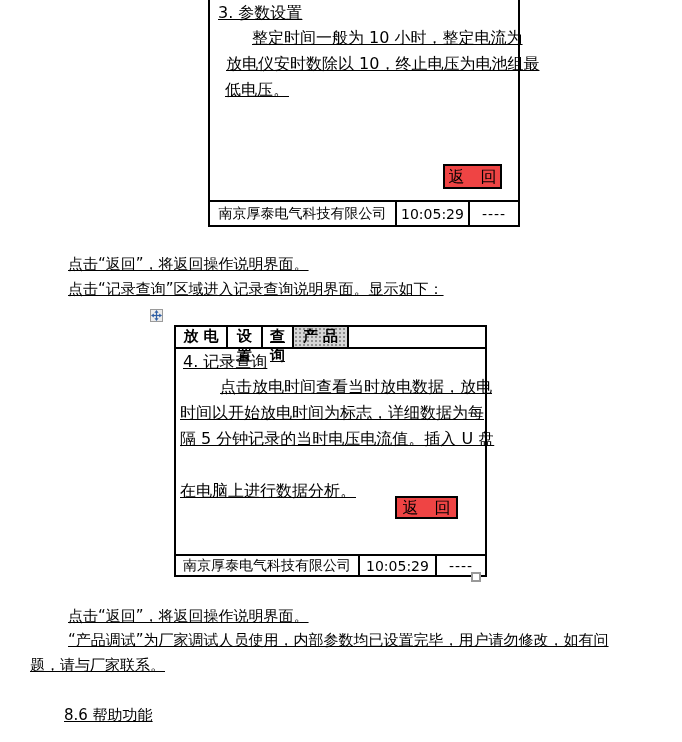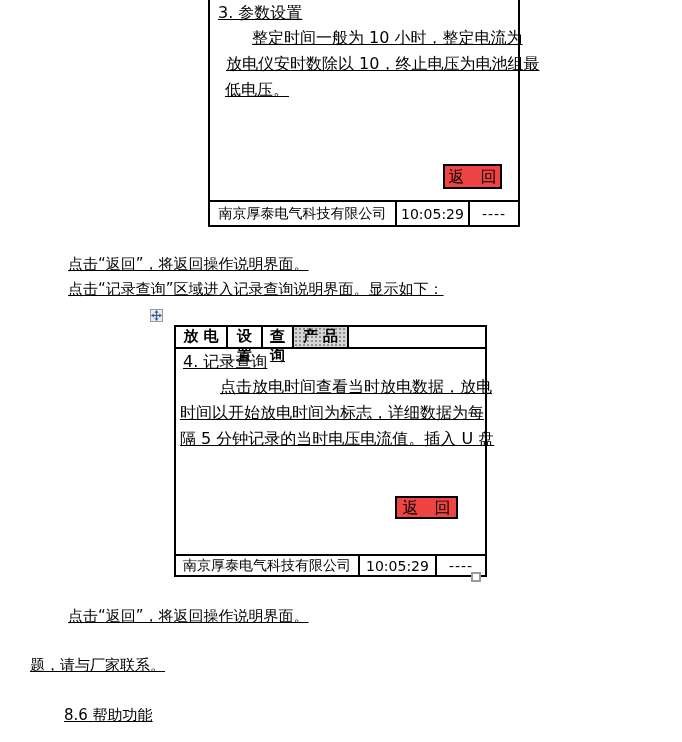--- a/index.html
+++ b/index.html
@@ -170,28 +170,30 @@
       <div class="tab t1">放 电</div>
       <div class="tab t2">设 置</div>
       <div class="tab t3">查 询</div>
       <div class="tab t4 selected">产 品</div>
       <div class="tab-rest"></div>
     </div>
     <div class="abs s2-heading">4. 记录查询</div>
     <div class="abs s2-l1">点击放电时间查看当时放电数据，放电</div>
     <div class="abs s2-l2">时间以开始放电时间为标志，详细数据为每</div>
     <div class="abs s2-l3">隔 5 分钟记录的当时电压电流值。插入 U 盘</div>
+    <div class="abs s2-l5">在电脑上进行数据分析。</div>
     <div id="btn2" class="btn">返　回</div>
     <div class="statusbar">
       <div class="sb-company">南京厚泰电气科技有限公司</div>
       <div class="sb-time">10:05:29</div>
       <div class="sb-signal">----</div>
     </div>
   </div>
 
   <div class="resize-handle"></div>
 
   <div class="abs doc bot1">点击“返回”，将返回操作说明界面。</div>
+  <div class="abs doc bot2">“产品调试”为厂家调试人员使用，内部参数均已设置完毕，用户请勿修改，如有问</div>
   <div class="abs doc bot3">题，请与厂家联系。</div>
 
   <div class="abs sec-heading">8.6 帮助功能</div>
 
 </div>
 
 </body></html>

